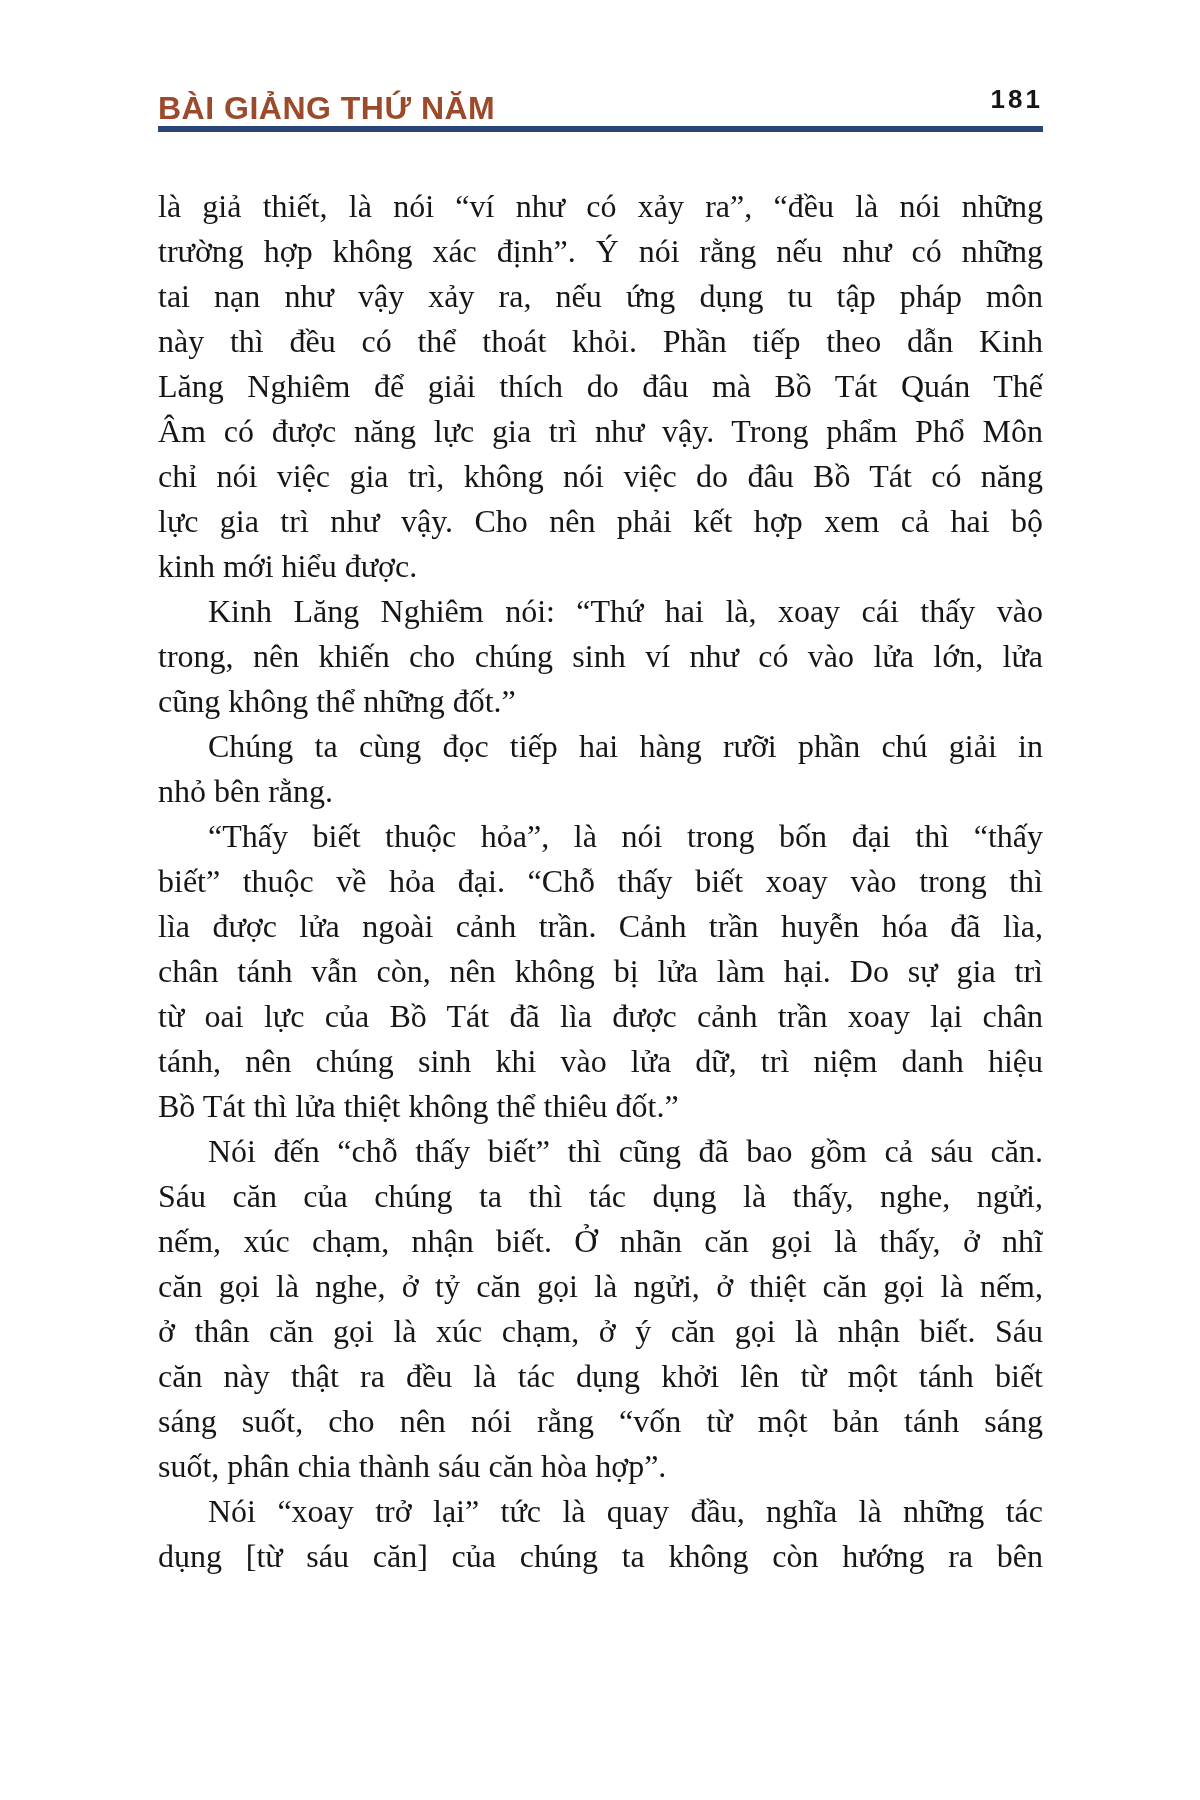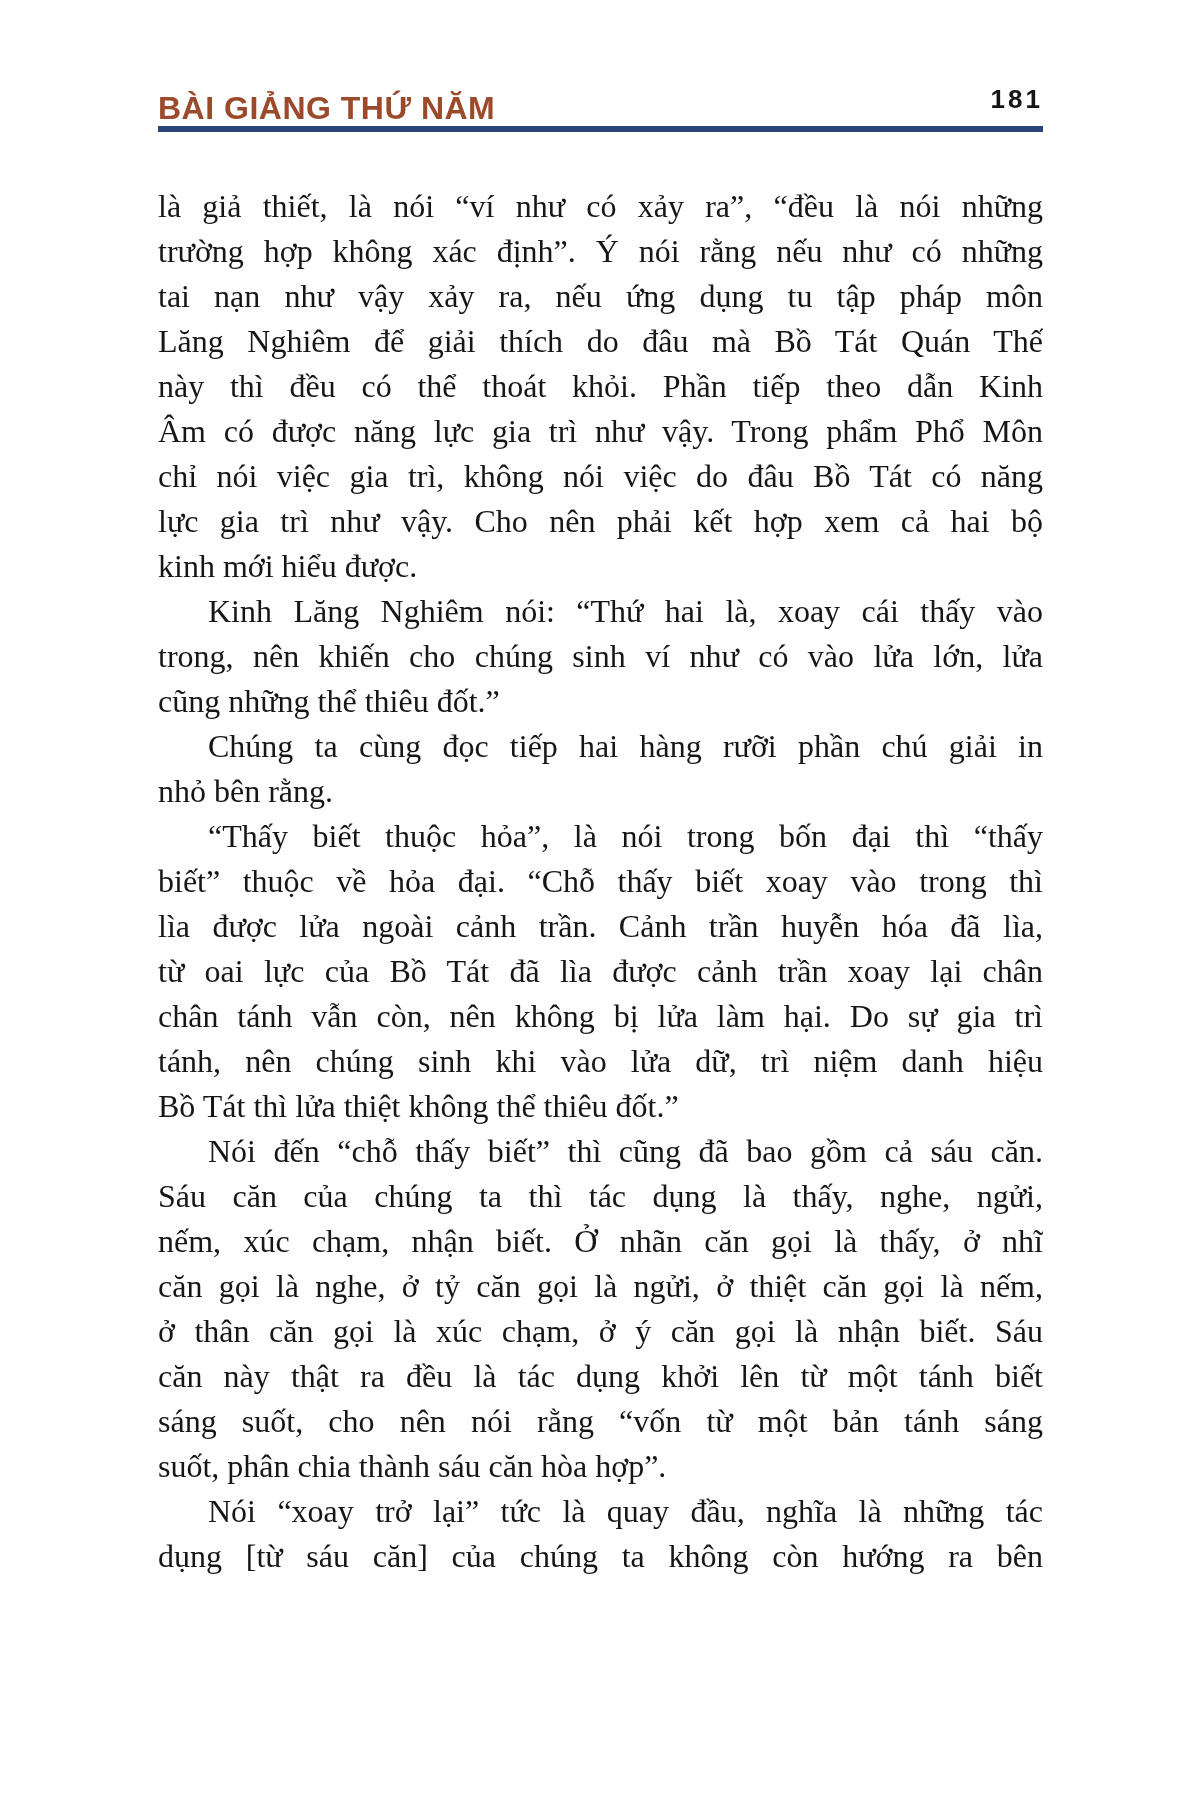--- a/index.html
+++ b/index.html
@@ -85,42 +85,42 @@
   <div class="running-header">
     <div class="header-title">BÀI GIẢNG THỨ NĂM</div>
     <div class="page-number">181</div>
   </div>
   <div class="header-rule"></div>
   <div class="body-text">
       <div class="paragraph">
         <div class="line">là giả thiết, là nói “ví như có xảy ra”, “đều là nói những</div>
         <div class="line">trường hợp không xác định”. Ý nói rằng nếu như có những</div>
         <div class="line">tai nạn như vậy xảy ra, nếu ứng dụng tu tập pháp môn</div>
+        <div class="line">này thì đều có thể thoát khỏi. Phần tiếp theo dẫn Kinh</div>
         <div class="line">Lăng Nghiêm để giải thích do đâu mà Bồ Tát Quán Thế</div>
-        <div class="line">này thì đều có thể thoát khỏi. Phần tiếp theo dẫn Kinh</div>
         <div class="line">Âm có được năng lực gia trì như vậy. Trong phẩm Phổ Môn</div>
         <div class="line">chỉ nói việc gia trì, không nói việc do đâu Bồ Tát có năng</div>
         <div class="line">lực gia trì như vậy. Cho nên phải kết hợp xem cả hai bộ</div>
         <div class="line lastline">kinh mới hiểu được.</div>
       </div>
       <div class="paragraph">
         <div class="line firstline">Kinh Lăng Nghiêm nói: “Thứ hai là, xoay cái thấy vào</div>
         <div class="line">trong, nên khiến cho chúng sinh ví như có vào lửa lớn, lửa</div>
-        <div class="line lastline">cũng những thể thiêu đốt.”</div>
+        <div class="line lastline">cũng không thể những đốt.”</div>
       </div>
       <div class="paragraph">
         <div class="line firstline">Chúng ta cùng đọc tiếp hai hàng rưỡi phần chú giải in</div>
         <div class="line lastline">nhỏ bên rằng.</div>
       </div>
       <div class="paragraph">
         <div class="line firstline">“Thấy biết thuộc hỏa”, là nói trong bốn đại thì “thấy</div>
         <div class="line">biết” thuộc về hỏa đại. “Chỗ thấy biết xoay vào trong thì</div>
         <div class="line">lìa được lửa ngoài cảnh trần. Cảnh trần huyễn hóa đã lìa,</div>
+        <div class="line">chân tánh vẫn còn, nên không bị lửa làm hại. Do sự gia trì</div>
         <div class="line">từ oai lực của Bồ Tát đã lìa được cảnh trần xoay lại chân</div>
-        <div class="line">chân tánh vẫn còn, nên không bị lửa làm hại. Do sự gia trì</div>
         <div class="line">tánh, nên chúng sinh khi vào lửa dữ, trì niệm danh hiệu</div>
         <div class="line lastline">Bồ Tát thì lửa thiệt không thể thiêu đốt.”</div>
       </div>
       <div class="paragraph">
         <div class="line firstline">Nói đến “chỗ thấy biết” thì cũng đã bao gồm cả sáu căn.</div>
         <div class="line">Sáu căn của chúng ta thì tác dụng là thấy, nghe, ngửi,</div>
         <div class="line">nếm, xúc chạm, nhận biết. Ở nhãn căn gọi là thấy, ở nhĩ</div>
         <div class="line">căn gọi là nghe, ở tỷ căn gọi là ngửi, ở thiệt căn gọi là nếm,</div>
         <div class="line">ở thân căn gọi là xúc chạm, ở ý căn gọi là nhận biết. Sáu</div>
         <div class="line">căn này thật ra đều là tác dụng khởi lên từ một tánh biết</div>

